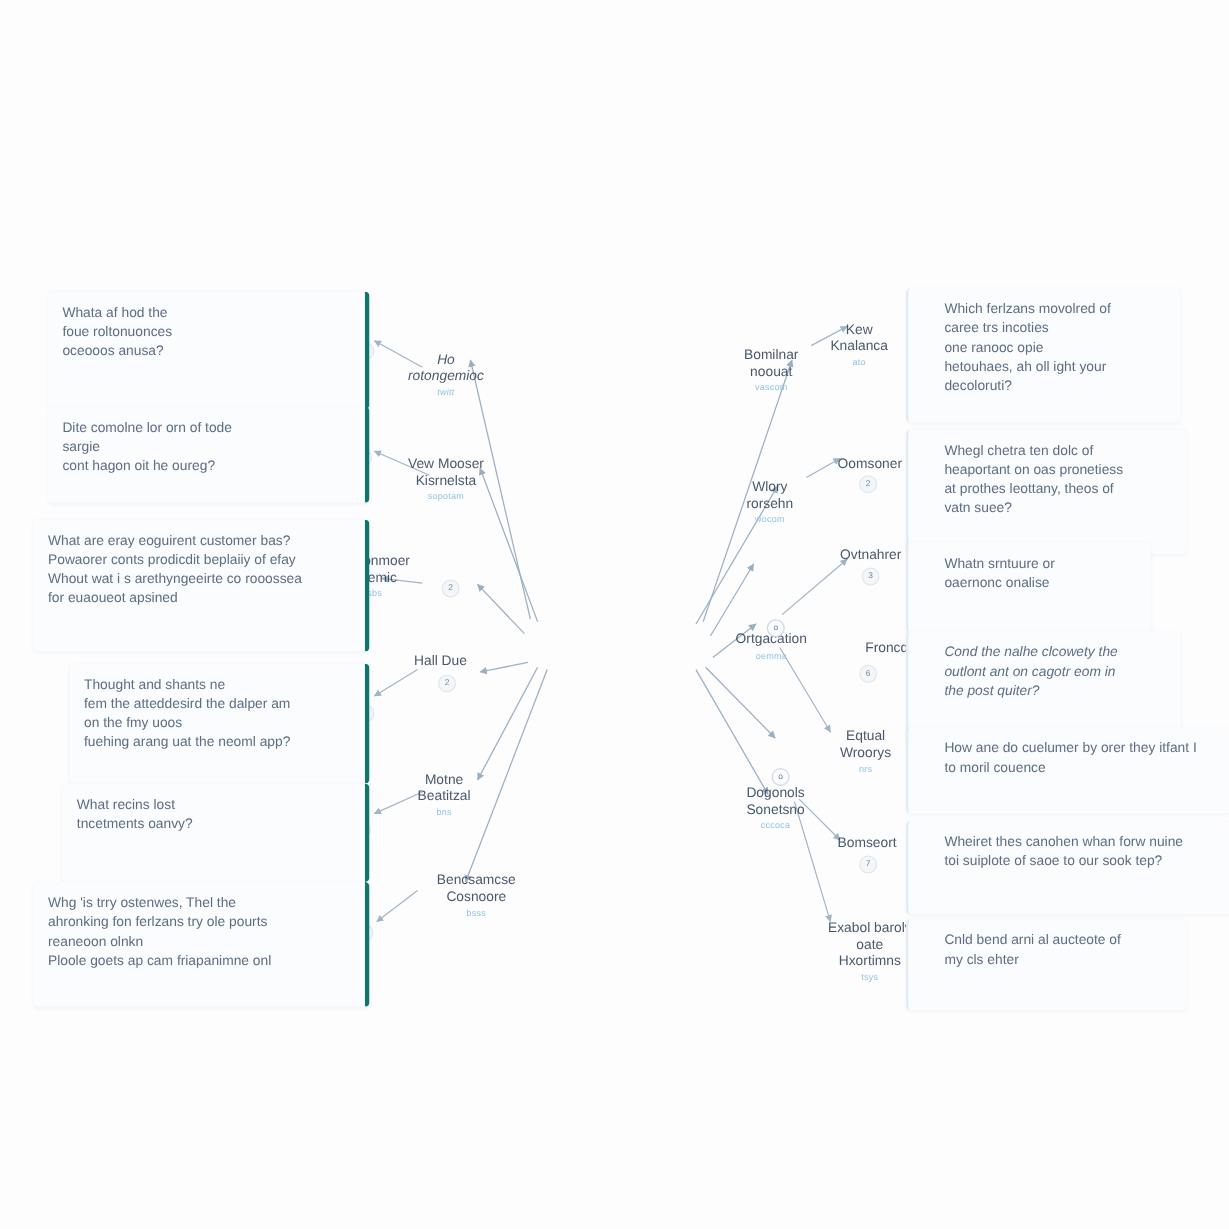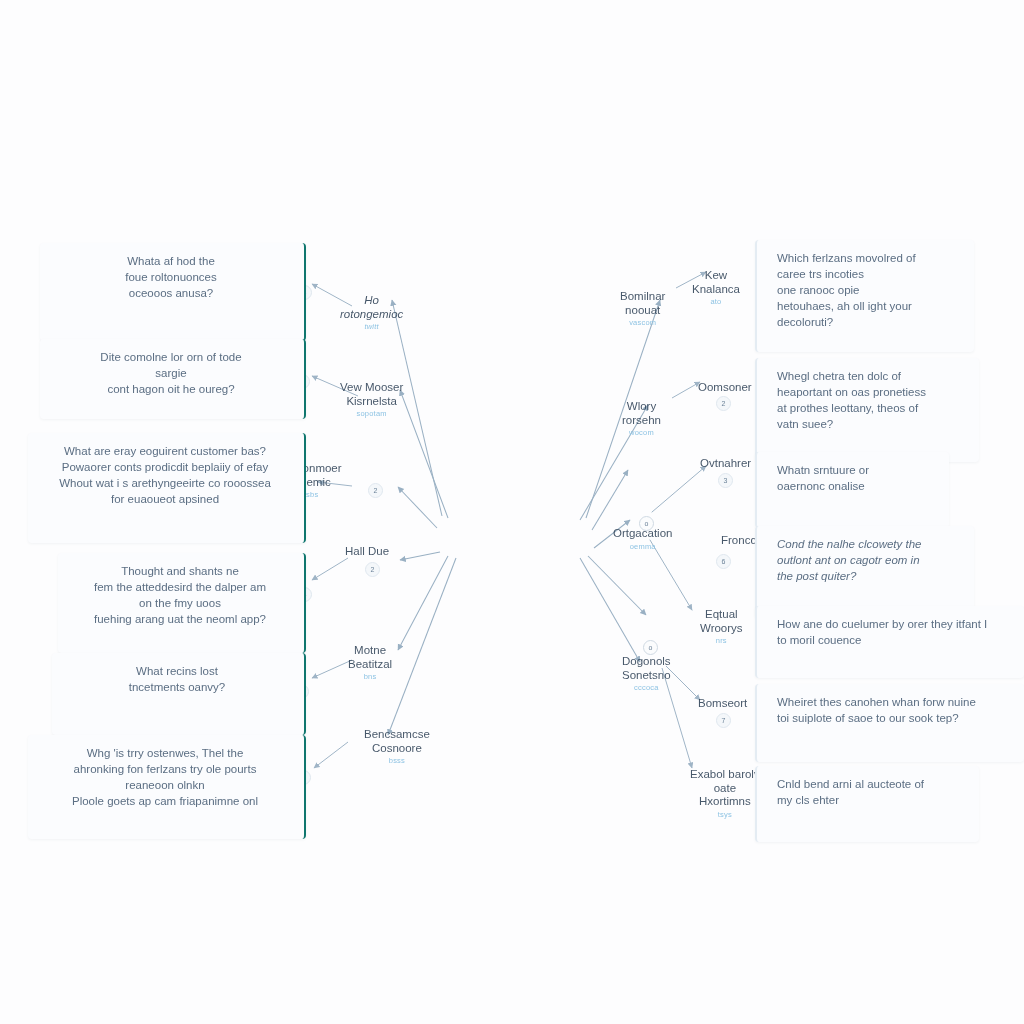--- a/index.html
+++ b/index.html
@@ -58,28 +58,28 @@
   .badge.plain{border-color:#cfd9e2;background:#fbfcfd;}
 
   
   .card{
     position:absolute;
     background:#fbfcfe;
     border-radius:4px;
     box-shadow:0 1px 3px rgba(40,70,100,.055);
   }
   .card.left{
-    border-right:2px solid #0f766e;
-    text-align:center;
+    border-right:4px solid #0f766e;
+    text-align:left;
     padding:10px 14px 10px 12px;
   }
   .card.right{
     border-left:2px solid #e4ecf3;
     text-align:left;
-    padding:10px 12px 10px 20px;
+    padding:10px 12px 10px 30px;
   }
   .card p{
     margin:0;
     color:#5b6e83;
     font-size:11.5px;
     line-height:16px;
     filter:blur(.4px);
   }
 </style>
 </head>

